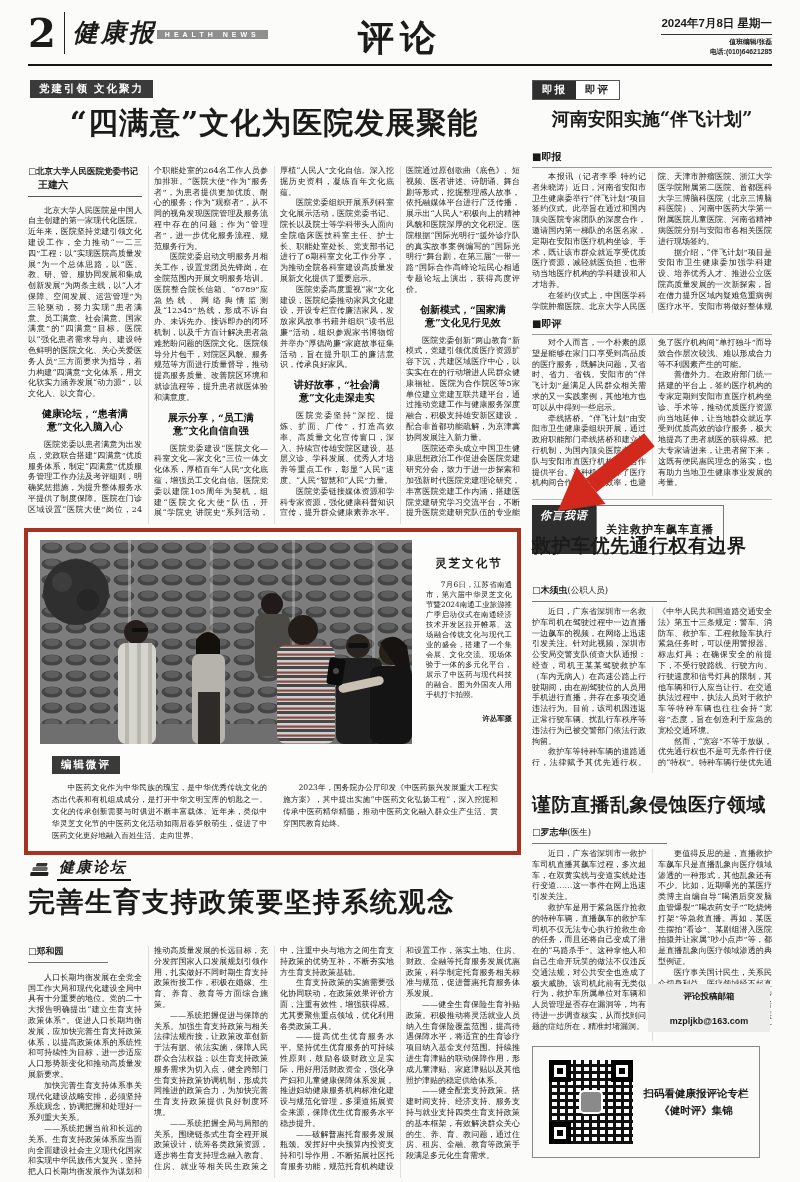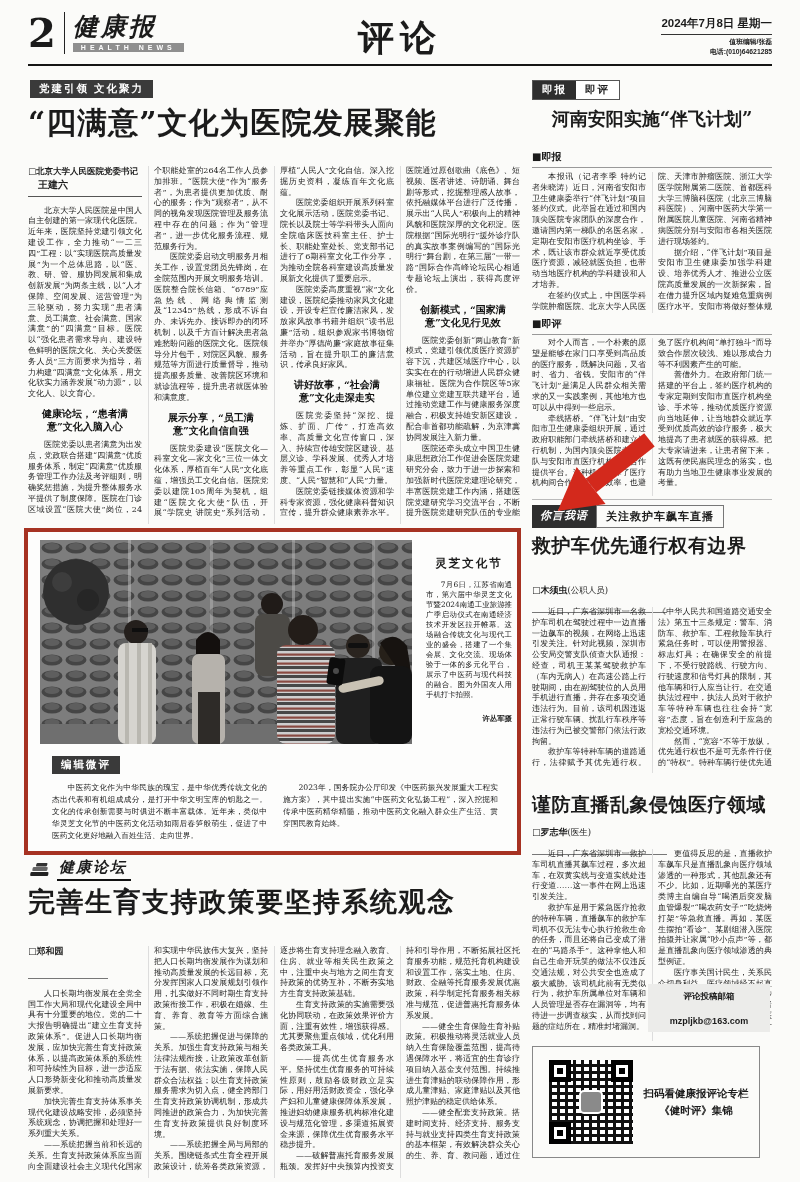--- a/index.html
+++ b/index.html
@@ -4,45 +4,45 @@
 <style>
   *{box-sizing:border-box;margin:0;padding:0}
   html,body{background:#d9d9d6}
   .page{position:relative;width:800px;height:1182px;margin:0 auto;background:#fbfbf9;overflow:hidden;
         font-family:"DejaVu Serif","Liberation Serif",serif;color:#1b1b1b}
   
   .hdr{position:absolute;left:28px;top:8px;width:744px;height:54px}
   .hdr-left{position:absolute;left:0;top:4px;display:flex;align-items:center;gap:8px}
   .pgnum{font-size:40px;font-weight:bold;line-height:1}
   .hdr-div{width:1px;height:42px;background:#222}
-  .brand{display:flex;flex-direction:column;align-items:flex-start}
+  .brand{display:flex;flex-direction:row;align-items:center}
   .brand-cn{font-size:25px;font-weight:bold;font-style:italic;letter-spacing:3px;line-height:1.05;font-family:"DejaVu Serif",serif}
   .brand-en{background:#8f8f8f;color:#fff;font-family:"Liberation Sans",sans-serif;font-size:7px;font-weight:bold;letter-spacing:4px;padding:1px 8px;margin-top:2px}
   .edition{position:absolute;left:50%;top:6px;transform:translateX(-50%);font-size:36px;font-weight:bold;letter-spacing:6px}
   .hdr-right{position:absolute;right:0;top:8px;text-align:right;font-family:"Liberation Sans",sans-serif}
   .hdr-date{font-size:11.5px;font-weight:bold;border-bottom:1px solid #333;padding-bottom:3px;margin-bottom:2px}
   .hdr-duty,.hdr-phone{font-size:6.8px;font-weight:bold;color:#222;line-height:1.5}
   .hdr-rule{position:absolute;left:28px;top:64px;width:744px;height:2px;background:#151515}
   
   .tag-dark{display:inline-block;background:#3a3a3a;color:#fff;font-family:"Liberation Sans",sans-serif;
             font-size:10.5px;font-weight:bold;padding:2px 9px;letter-spacing:2px}
   .bt{font-size:8px;line-height:10.8px;text-align:justify;color:#1d1d1d;overflow:hidden}
   .bt p.para{text-indent:2em}
   .bt h4.sub{font-size:10px;line-height:13px;text-align:center;font-weight:bold;margin:7px 3px;color:#111}
   .col4{column-count:4;column-gap:12px;column-rule:1px solid #ddd;column-fill:auto}
   .col2{column-count:2;column-gap:12px;column-rule:1px solid #ddd;column-fill:auto}
   .byline{border-bottom:1.5px solid #555;padding-bottom:5px;margin-bottom:9px;break-inside:avoid}
   .byline .b1{font-size:8.5px;font-weight:bold}
   .byline .b2{font-size:10px;font-weight:bold;text-indent:1em;margin-top:3px}
-  .byline-s{font-size:9px;font-weight:bold;border-bottom:1px solid #777;padding-bottom:15px}
+  .byline-s{font-size:9px;font-weight:bold;border-bottom:1px solid #777;padding-bottom:4px}
   .byline-s .note{font-weight:normal;font-size:8.5px}
   .seclabel{font-size:10px;font-weight:bold;border-bottom:1px solid #999;padding-bottom:3px}
   
   .lead-tag{position:absolute;left:30px;top:80px}
-  .lead-title{position:absolute;left:28px;top:103px;width:492px;font-size:30px;font-weight:bold;letter-spacing:1px}
+  .lead-title{position:absolute;left:28px;top:103px;width:492px;text-align:center;font-size:30px;font-weight:bold;letter-spacing:1px}
   .lead-body{position:absolute;left:28px;top:166px;width:492px;height:358px}
   
   .bf-tags{position:absolute;left:532px;top:80px;display:inline-flex;border:1px solid #555}
   .bf-tag1{background:#2e2e2e;color:#fff;font-family:"Liberation Sans",sans-serif;font-size:10.5px;font-weight:bold;padding:2px 9px;letter-spacing:2px}
   .bf-tag2{background:#fff;color:#1b1b1b;font-family:"Liberation Sans",sans-serif;font-size:10.5px;font-weight:bold;padding:2px 9px;letter-spacing:2px}
   .bf-title{position:absolute;left:532px;top:107px;width:240px;text-align:center;font-size:18px;font-weight:bold}
   .bf-jibao-label{position:absolute;left:532px;top:150px;width:240px}
   .bf-jibao{position:absolute;left:532px;top:172px;width:240px;height:141px}
   .bf-jiping-label{position:absolute;left:532px;top:317px;width:240px}
   .bf-jiping{position:absolute;left:532px;top:338px;width:240px;height:158px}
@@ -55,21 +55,21 @@
   .cap{position:absolute;left:398px;top:24px;width:86px}
   .cap-title{font-size:11.5px;font-weight:bold;text-align:center;letter-spacing:2px;margin-bottom:9px}
   .cap-text{font-size:7.4px;line-height:10px;text-align:justify;text-indent:2em}
   .cap-credit{font-size:7.4px;font-weight:bold;text-align:right;margin-top:14px}
   .wp-tag{position:absolute;left:24px;top:224px}
   .wp-text{position:absolute;left:24px;top:250px;width:446px;height:64px;font-size:7.7px;line-height:12px}
   .wp-text.col2{column-gap:16px;column-rule:none}
   
   .amb-bar{position:absolute;left:532px;top:505px;display:flex;align-items:stretch}
   .amb-tag{background:#2e2e2e;color:#fff;font-size:11px;font-weight:bold;font-style:italic;padding:3px 8px;letter-spacing:1px}
-  .amb-topic{border:1px solid #777;font-size:11px;font-weight:bold;padding:3px 9px;letter-spacing:1px}
+  .amb-topic{border:1px solid #777;font-size:11px;font-weight:bold;padding:16px 9px;letter-spacing:1px}
   .amb-title{position:absolute;left:532px;top:533px;width:240px;font-size:19px;font-weight:600;letter-spacing:0.5px}
   .amb-byline{position:absolute;left:532px;top:584px;width:135px}
   .amb-text{position:absolute;left:532px;top:607px;width:240px;height:166px}
   
   .ls-title{position:absolute;left:532px;top:792px;width:240px;font-size:19px;font-weight:600;letter-spacing:0.5px}
   .ls-byline{position:absolute;left:532px;top:826px;width:135px}
   .ls-text{position:absolute;left:532px;top:849px;width:240px;height:192px}
   .mailbox{position:absolute;left:648px;top:984px;width:122px;height:48px;background:#ececea;z-index:3;
            display:flex;flex-direction:column;justify-content:center;align-items:center;gap:13px}
   .mb-label{font-size:8.5px;font-weight:bold;font-family:"Liberation Sans",sans-serif}
@@ -82,21 +82,21 @@
   .qr .f{position:absolute;width:22px;height:22px;background:#fff;border:5px solid #000}
   .qr .f i{position:absolute;left:3px;top:3px;width:6px;height:6px;background:#000;display:block}
   .qr .f1{left:0;top:0}.qr .f2{right:0;top:0}.qr .f3{left:0;bottom:0}
   .qr .logo{position:absolute;left:30px;top:30px;width:24px;height:24px;background:#8a8a8a;border:2px solid #fff;border-radius:5px}
   .qr-text{flex:1;text-align:center;font-size:10.5px;font-weight:bold;line-height:17px}
   
   .forum-tag{position:absolute;left:30px;top:858px;display:flex;align-items:center;gap:5px}
   .forum-tag-text{font-size:15px;font-weight:bold;font-style:italic;letter-spacing:2px;border-bottom:2.5px solid #111;padding:0 4px 2px 2px}
   .forum-title{position:absolute;left:28px;top:884px;width:492px;font-size:27px;font-weight:bold;letter-spacing:1.5px}
   .forum-body{position:absolute;left:28px;top:946px;width:492px;height:232px}
-  .byline-f{font-size:9px;font-weight:bold;border-bottom:1px solid #777;padding-bottom:21px;width:70%;margin-bottom:10px}
+  .byline-f{font-size:9px;font-weight:bold;border-bottom:1px solid #777;padding-bottom:5px;width:70%;margin-bottom:10px}
 </style>
 </head>
 <body>
 
 <div class="page">
 
   <div class="hdr">
     <div class="hdr-left">
       <div class="pgnum">2</div>
       <div class="hdr-div"></div>

